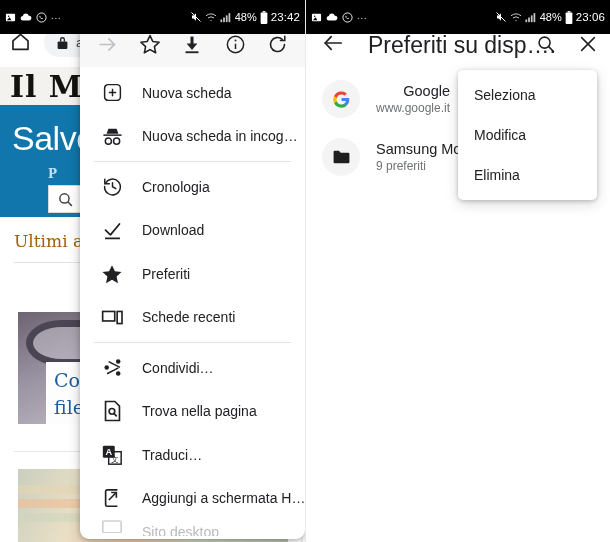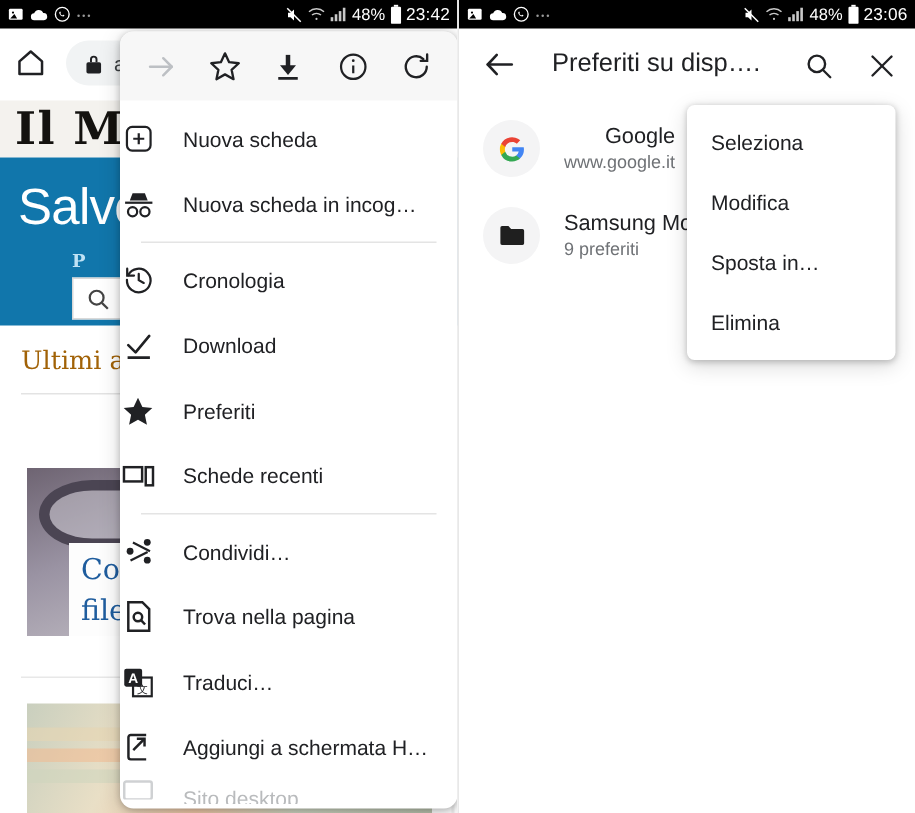--- a/index.html
+++ b/index.html
@@ -11,21 +11,21 @@
   }
   .screen { position: relative; width: 610px; height: 542px; }
 
   
   .panel { position: absolute; top: 0; height: 542px; overflow: hidden; background: #fff; }
   .panel-left  { left: 0;    width: 305px; }
   .panel-right { left: 305px; width: 305px; border-left: 1px solid #e8e8e8; }
 
   
   .statusbar {
-    position: absolute; top: 0; left: 0; right: 0; height: 19px;
+    position: absolute; top: 0; left: 0; right: 0; height: 34px;
     background: #000; color: #fff;
     display: flex; align-items: center; justify-content: space-between;
     padding: 0 5px;
   }
   .sb-left, .sb-right { display: flex; align-items: center; gap: 4px; }
   .sb-right { gap: 3px; }
   .sb-time { font-size: 11.5px; letter-spacing: 0.1px; }
   .sb-batt { font-size: 11px; }
   .sb-ico { display: block; }
 
@@ -121,21 +121,21 @@
   }
   .menu-icons {
     height: 46px; background: #f7f7f7;
     display: flex; align-items: center; justify-content: space-around;
     padding: 0 6px;
   }
   .mi-btn { width: 34px; height: 34px; display: flex; align-items: center; justify-content: center; }
   .menu-list { padding-top: 4px; }
   .menu-item {
     display: flex; align-items: center; height: 43.5px;
-    padding-left: 0; gap: 18px;
+    padding-left: 20px; gap: 18px;
   }
   .mitem-ico { width: 24px; display: flex; align-items: center; justify-content: center; flex: none; }
   .mitem-lbl {
     font-size: 14px; color: #202124; white-space: nowrap;
     font-family: "Liberation Sans", sans-serif;
   }
   .menu-div { height: 1px; background: #e4e4e4; margin: 3px 14px 3px 14px; }
   .menu-item.clipped { height: 16px; overflow: hidden; align-items: flex-start; }
   .menu-item.clipped .mitem-lbl { margin-top: 4px; color: #b9bbbd; }
 
@@ -150,21 +150,21 @@
   }
 
   
   .bm-appbar {
     position: absolute; top: 19px; left: 0; width: 305px; height: 48px;
     background: #fff; display: flex; align-items: center;
   }
   .bm-back { position: absolute; left: 16px; top: 14px; }
   .bm-title {
     position: absolute; left: 62px; top: 13px;
-    font-size: 17px; color: #202124; white-space: nowrap;
+    font-size: 23px; color: #202124; white-space: nowrap;
   }
   .bm-search { position: absolute; left: 230px; top: 15px; }
   .bm-close  { position: absolute; left: 272px; top: 15px; }
 
   .bm-list { position: absolute; top: 70px; left: 0; width: 305px; }
   .bm-row { display: flex; align-items: center; height: 58px; padding-left: 16px; gap: 16px; }
   .bm-ico {
     width: 38px; height: 38px; border-radius: 50%; background: #f4f4f5;
     display: flex; align-items: center; justify-content: center; flex: none;
   }
@@ -580,17 +580,16 @@
             </svg>
         </span>
         <span class="sb-time">23:06</span>
       </div>
     </div>
   </div>
 
   <div class="ctx-menu">
     <div class="ctx-item">Seleziona</div>
     <div class="ctx-item">Modifica</div>
-    <div class="ctx-item">Sposta in…</div>
     <div class="ctx-item">Elimina</div>
   </div>
 
 </div>
 
 </body></html>

